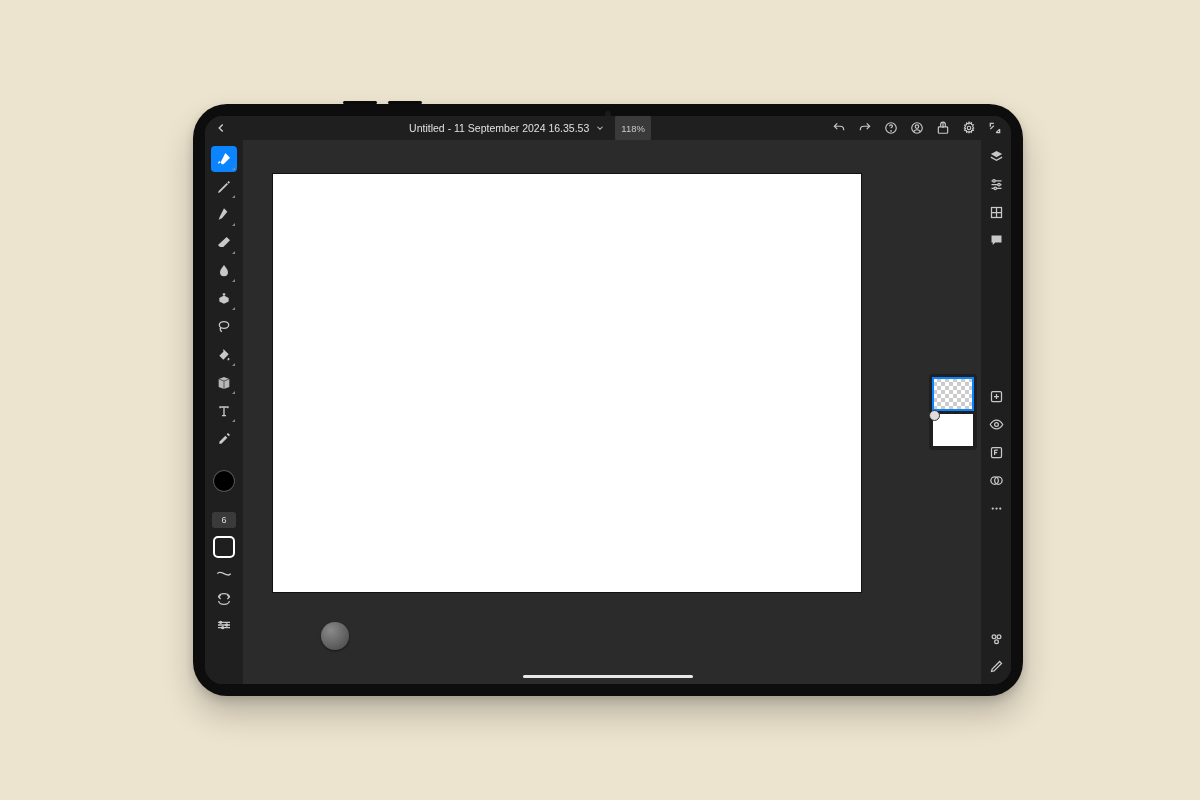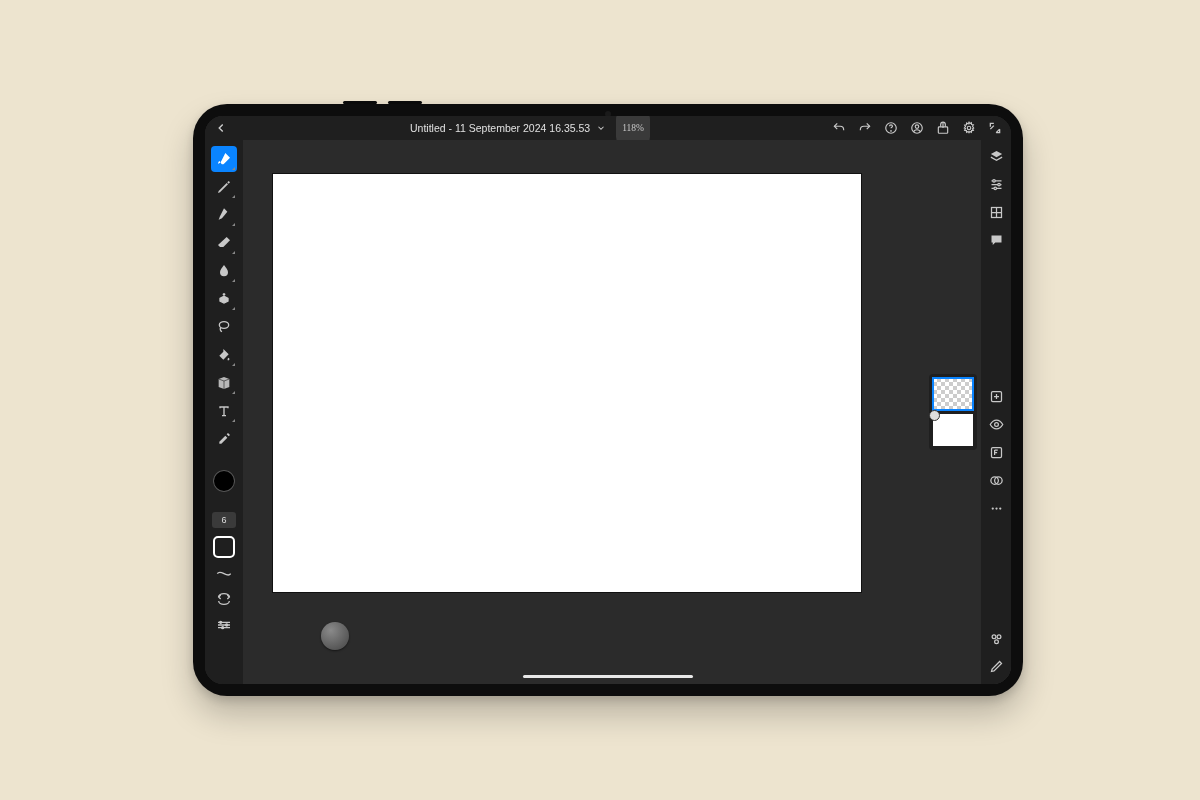--- a/index.html
+++ b/index.html
@@ -58,21 +58,21 @@
     align-items:center;
     padding: 0 8px;
     gap: 6px;
     flex-shrink:0;
   }
   .hdr-left, .hdr-right { display:flex; align-items:center; gap:10px; }
   .hdr-center { flex:1; display:flex; align-items:center; justify-content:center; gap:6px; }
   .icon-btn { width:16px; height:16px; display:flex; align-items:center; justify-content:center; color:#c8c8c8; cursor:pointer; }
   .icon-btn svg { width:14px; height:14px; display:block; }
   .doc-title { font-size:10.5px; color:#e0e0e0; }
-  .zoom-pill { background:#3a3a3a; border-radius:8px; padding:12px 6px; font-size:9.5px; color:#c8c8c8; margin-left:4px;font-family:Liberation Serif, serif;}
+  .zoom-pill { background:#3a3a3a; border-radius:8px; padding:12px 6px; font-size:9.5px; color:#c8c8c8; margin-left:4px;}
 
   
   .main {
     flex:1;
     display:flex;
     min-height:0;
   }
 
   
   .tool-strip {

